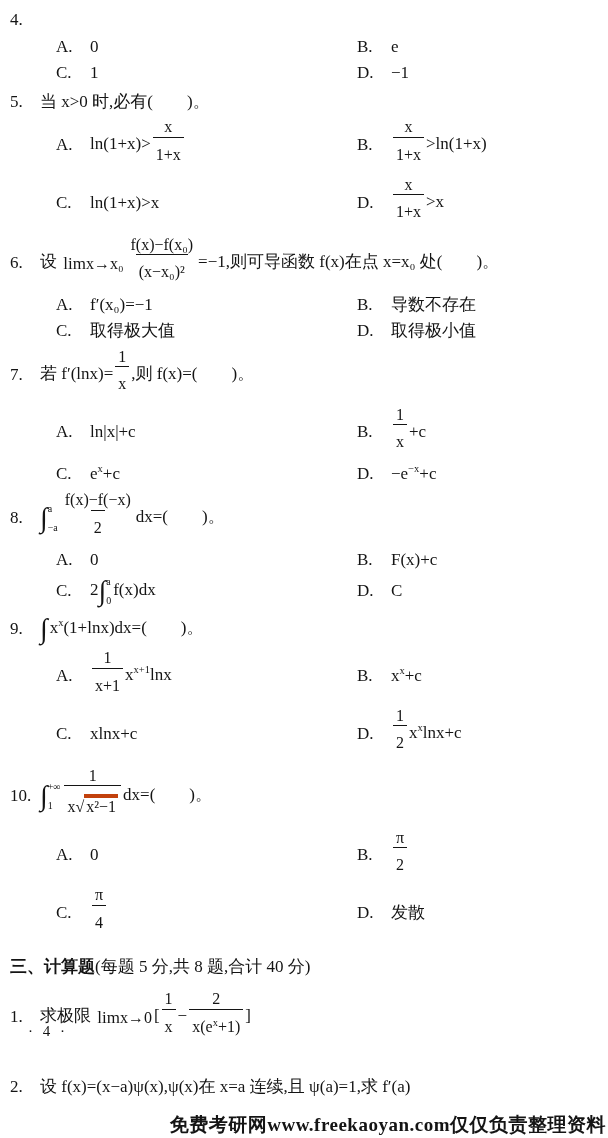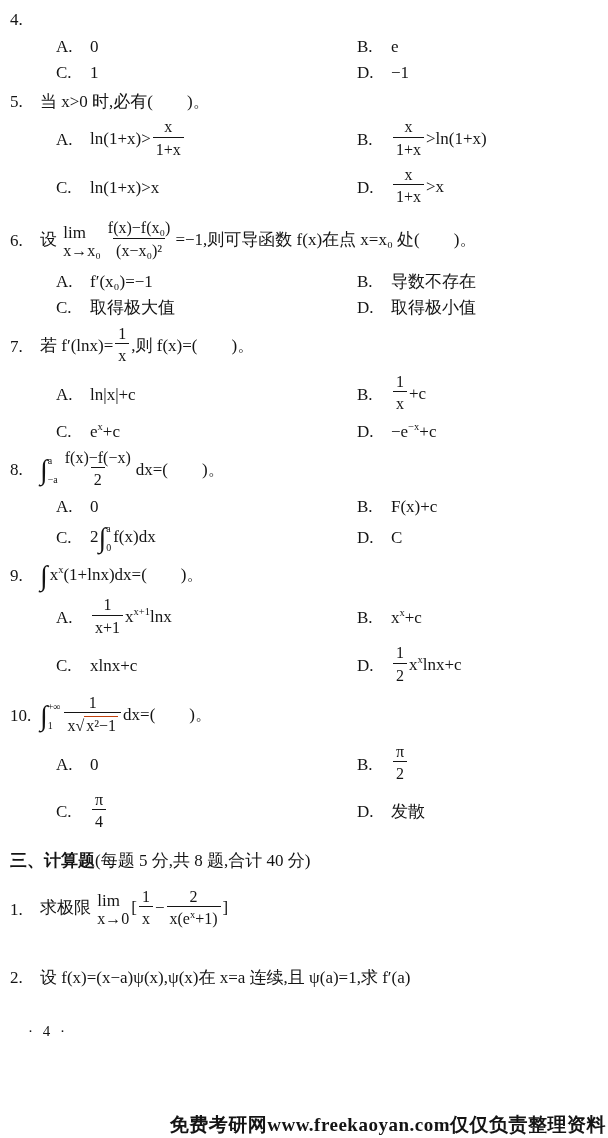--- a/index.html
+++ b/index.html
@@ -17,29 +17,29 @@
   .qnum{flex:0 0 30px}
   .qstem{flex:1}
   .opts{display:grid;grid-template-columns:301px 1fr;row-gap:4px;margin:4px 0 0 46px;align-items:center}
   .opt{display:flex;align-items:center;min-height:22px}
   .letter{flex:0 0 34px}
 
   
   sup,sub{font-size:10.5px;line-height:0}
   .frac{display:inline-flex;flex-direction:column;align-items:center;vertical-align:middle;margin:0 2px;line-height:1.15;font-size:16px}
   .frac .num{padding:0 3px;display:block}
-  .frac .den{padding:3px 3px;display:block;border-top:1px solid #141414}
-  .lim{display:inline-flex;flex-direction:column;align-items:flex-start;vertical-align:middle;line-height:1;margin:8px 2px}
+  .frac .den{padding:8px 3px;display:block;border-top:1px solid #141414}
+  .lim{display:inline-flex;flex-direction:row;align-items:flex-end;vertical-align:middle;line-height:1;margin:8px 2px}
   .lim .limw{display:block}
   .lim .limu{display:block;font-size:16px;margin-top:2px}
   .intg{display:inline-flex;align-items:center;vertical-align:middle}
   .isym{font-size:28px;line-height:1}
   .ilims{display:flex;flex-direction:column;justify-content:space-between;height:32px;font-size:10px;margin-right:2px}
   .sqrt{display:inline-flex;align-items:baseline}
-  .radb{border-top:1px solid #c2410c;padding:0 2px}
+  .radb{border-top:4px solid #c2410c;padding:0 2px}
 
   
   .section-title{margin-top:16px;min-height:24px}
   .st-main{font-weight:bold}
   .calc{display:flex;align-items:center;margin-top:10px;min-height:26px}
   .calc + .calc{margin-top:30px}
 
   
   .page-number{position:absolute;left:28px;top:1022px;font-size:15px;letter-spacing:3px}
   .footer{position:absolute;right:2px;top:1113px;font-size:19px;font-weight:bold;letter-spacing:0.5px}

